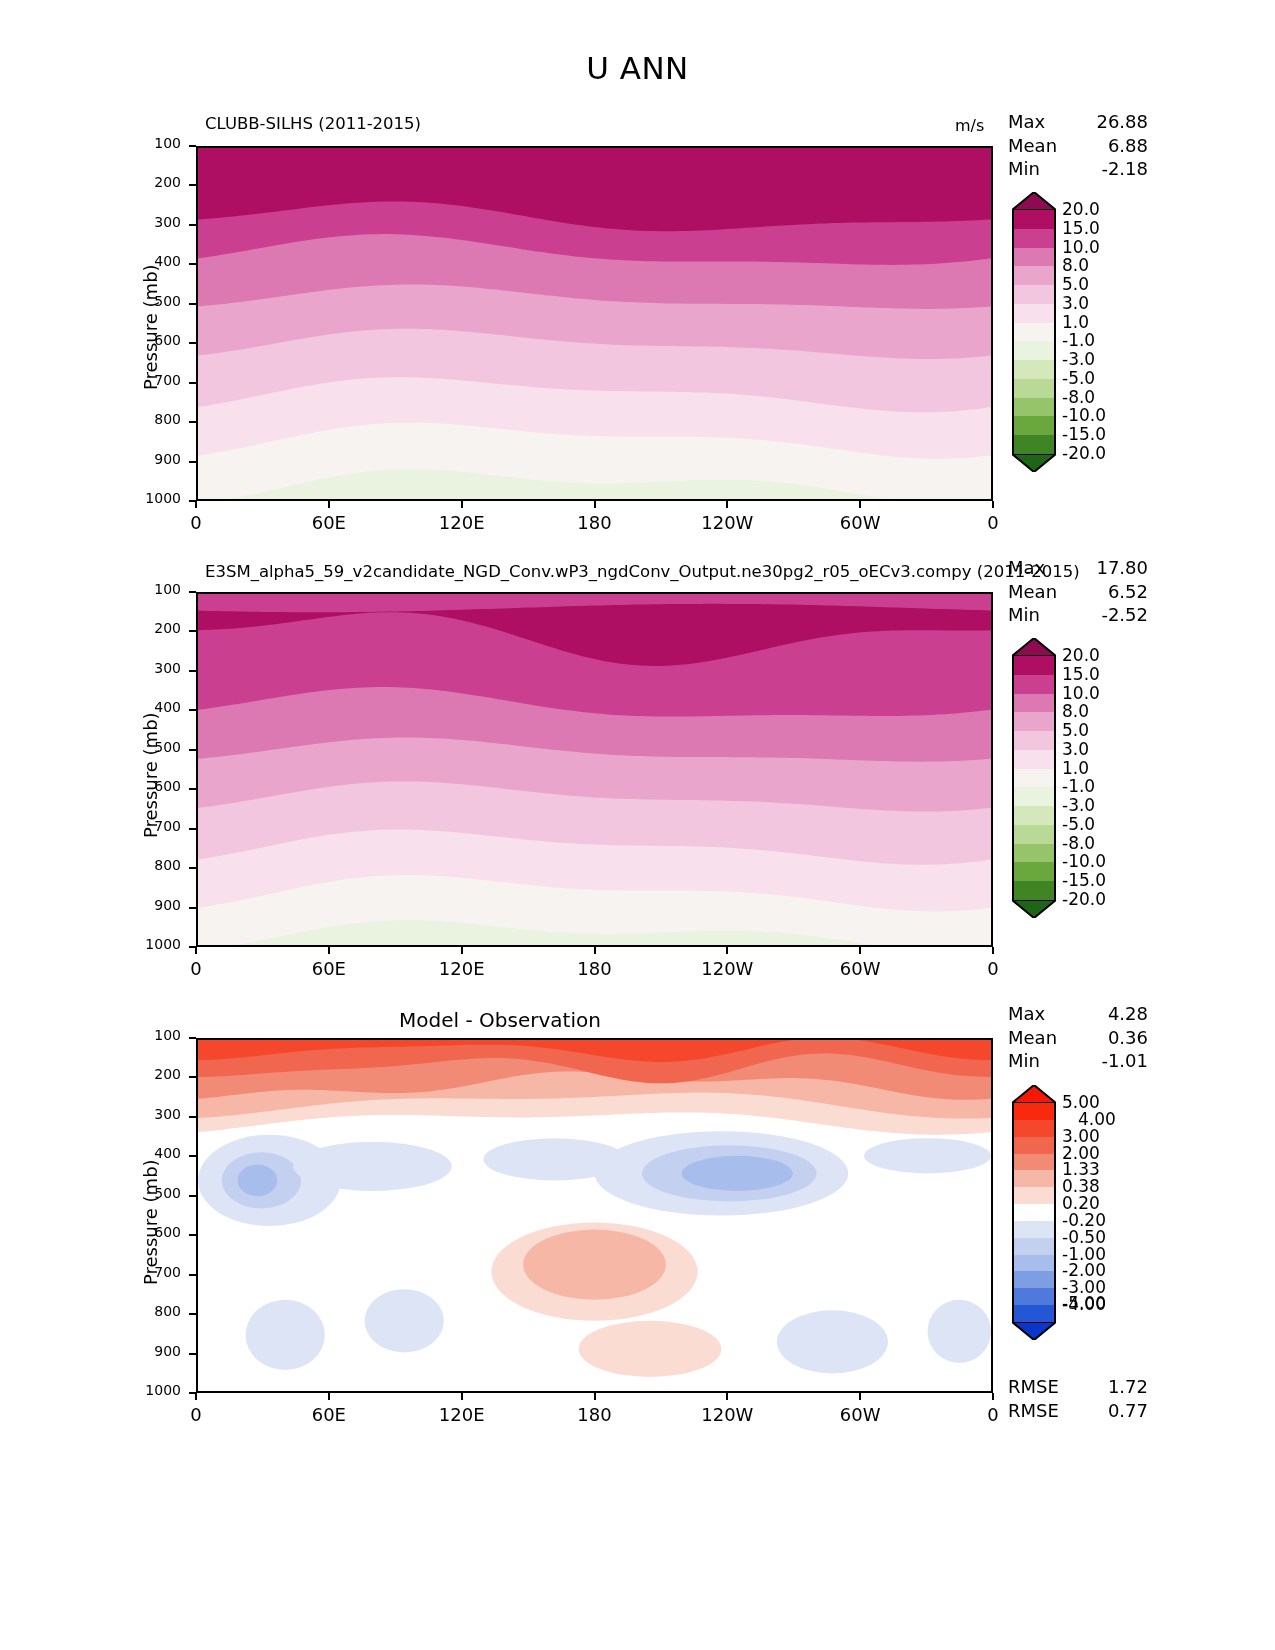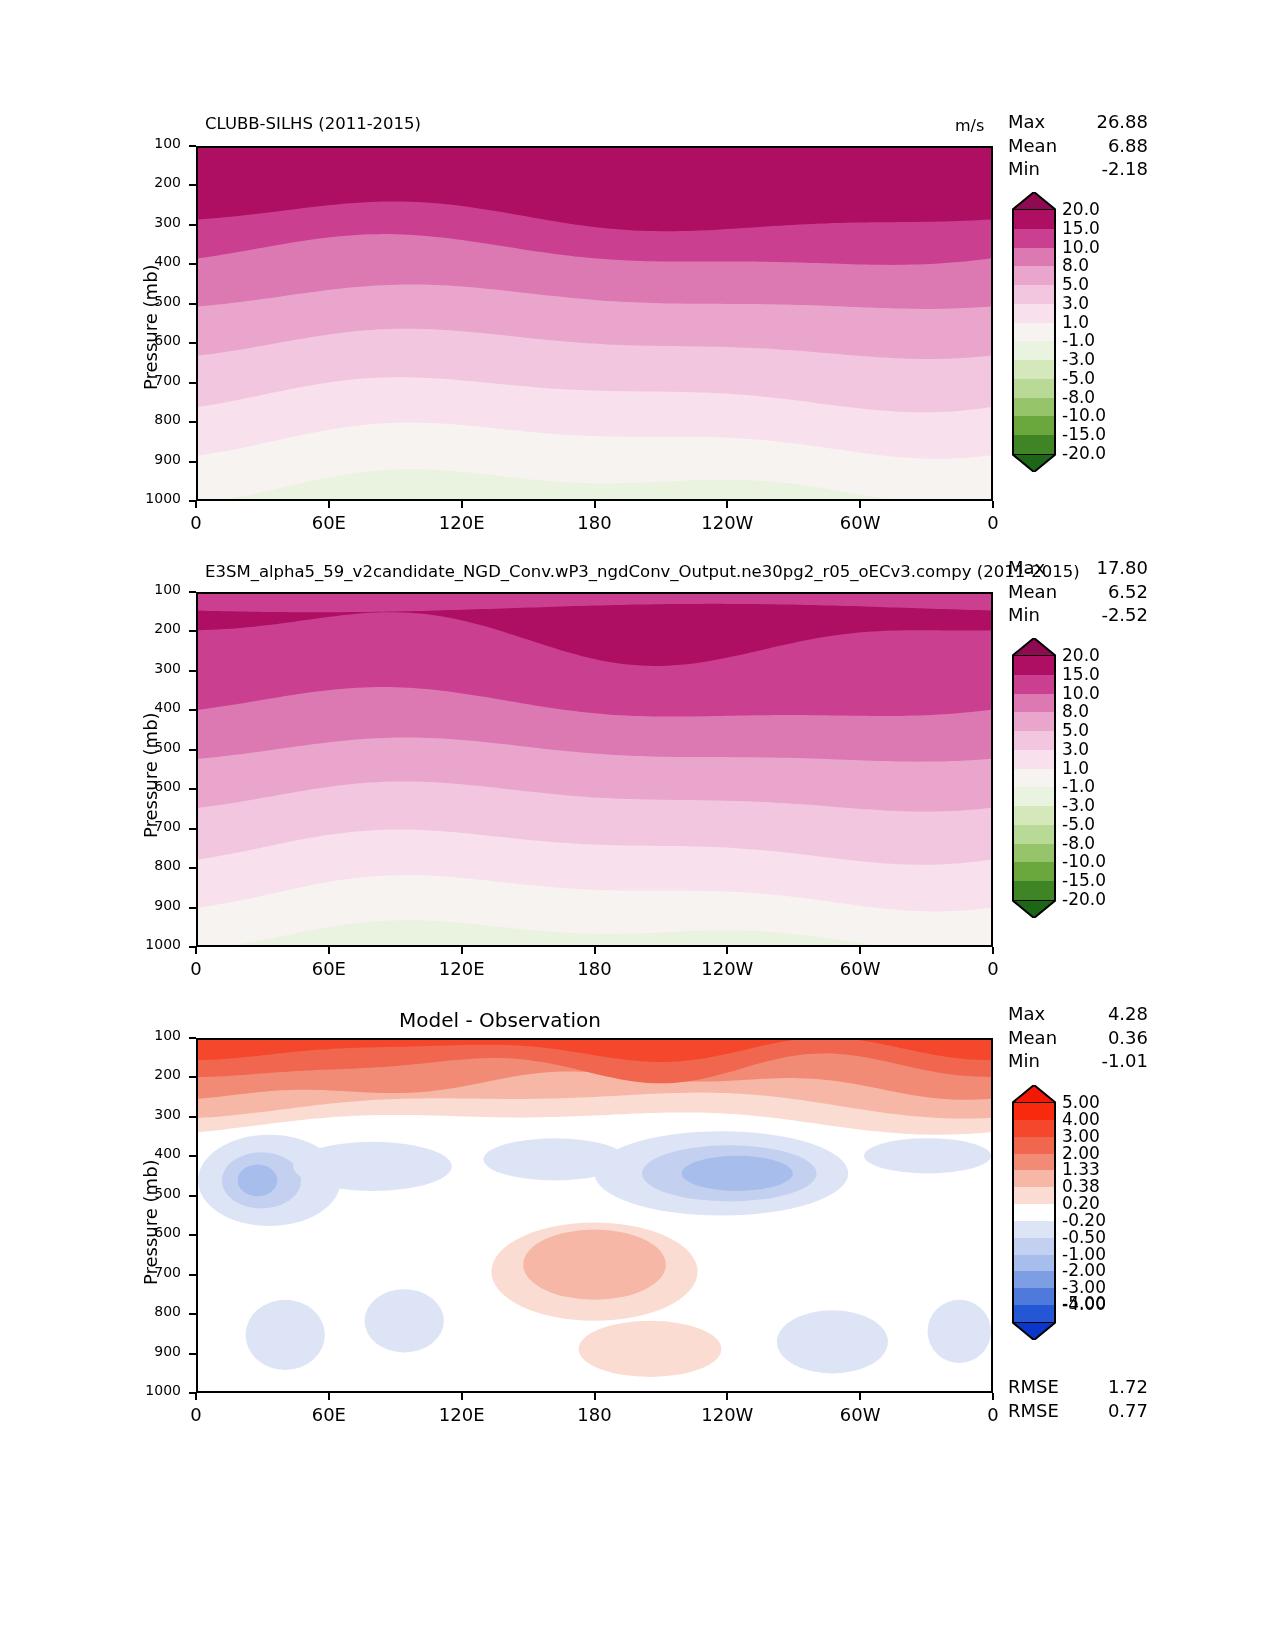--- a/index.html
+++ b/index.html
@@ -38,20 +38,21 @@
   .cbar .cap{position:absolute;left:0;width:44px;}
   .cbar .cap svg{display:block;}
   .cbar .ticklabels{position:absolute;left:50px;top:0;width:90px;}
   .cbar .ticklabels span{position:absolute;font-size:17px;white-space:nowrap;}
 </style>
 </head>
 <body>
 
 <div class="page">
 
+  <div class="maintitle">U ANN</div>
 
   <div>
     <div class="paneltitle" style="left:205px;top:114px;">CLUBB-SILHS (2011-2015)</div>
     <div class="units" style="left:955px;top:116px;">m/s</div>
 
     <div class="stats" style="left:1008px;top:110px;">
       <span class="row">
           <span class="k">Max</span>
           <span class="v">26.88</span>
         </span>
@@ -399,21 +400,21 @@
         <div class="seg" style="height: 16.8462px; background: rgb(79, 122, 220);"></div>
         <div class="seg" style="height: 16.8462px; background: rgb(36, 87, 212);"></div>
       </div>
       <div class="cap" style="top: 237px;">
         <svg width="44" height="18" viewBox="0 0 44 18">
           <polygon points="0,0 44,0 22,18" fill="#0b36cc" stroke="#000" stroke-width="2"></polygon>
         </svg>
       </div>
       <div class="ticklabels" style="height: 255px;">
         <span style="top: 7px; left: 0px;">5.00</span>
-        <span style="top: 23.8462px; left: 0px;">4.00</span>
+        <span style="top: 23.8462px; left: 16px;">4.00</span>
         <span style="top: 40.6923px; left: 0px;">3.00</span>
         <span style="top: 57.5385px; left: 0px;">2.00</span>
         <span style="top: 74.3846px; left: 0px;">1.33</span>
         <span style="top: 91.2308px; left: 0px;">0.38</span>
         <span style="top: 108.077px; left: 0px;">0.20</span>
         <span style="top: 124.923px; left: 0px;">-0.20</span>
         <span style="top: 141.769px; left: 0px;">-0.50</span>
         <span style="top: 158.615px; left: 0px;">-1.00</span>
         <span style="top: 175.462px; left: 0px; text-align: center;">-2.00</span>
         <span style="top: 192.308px; left: 0px;">-3.00</span>

